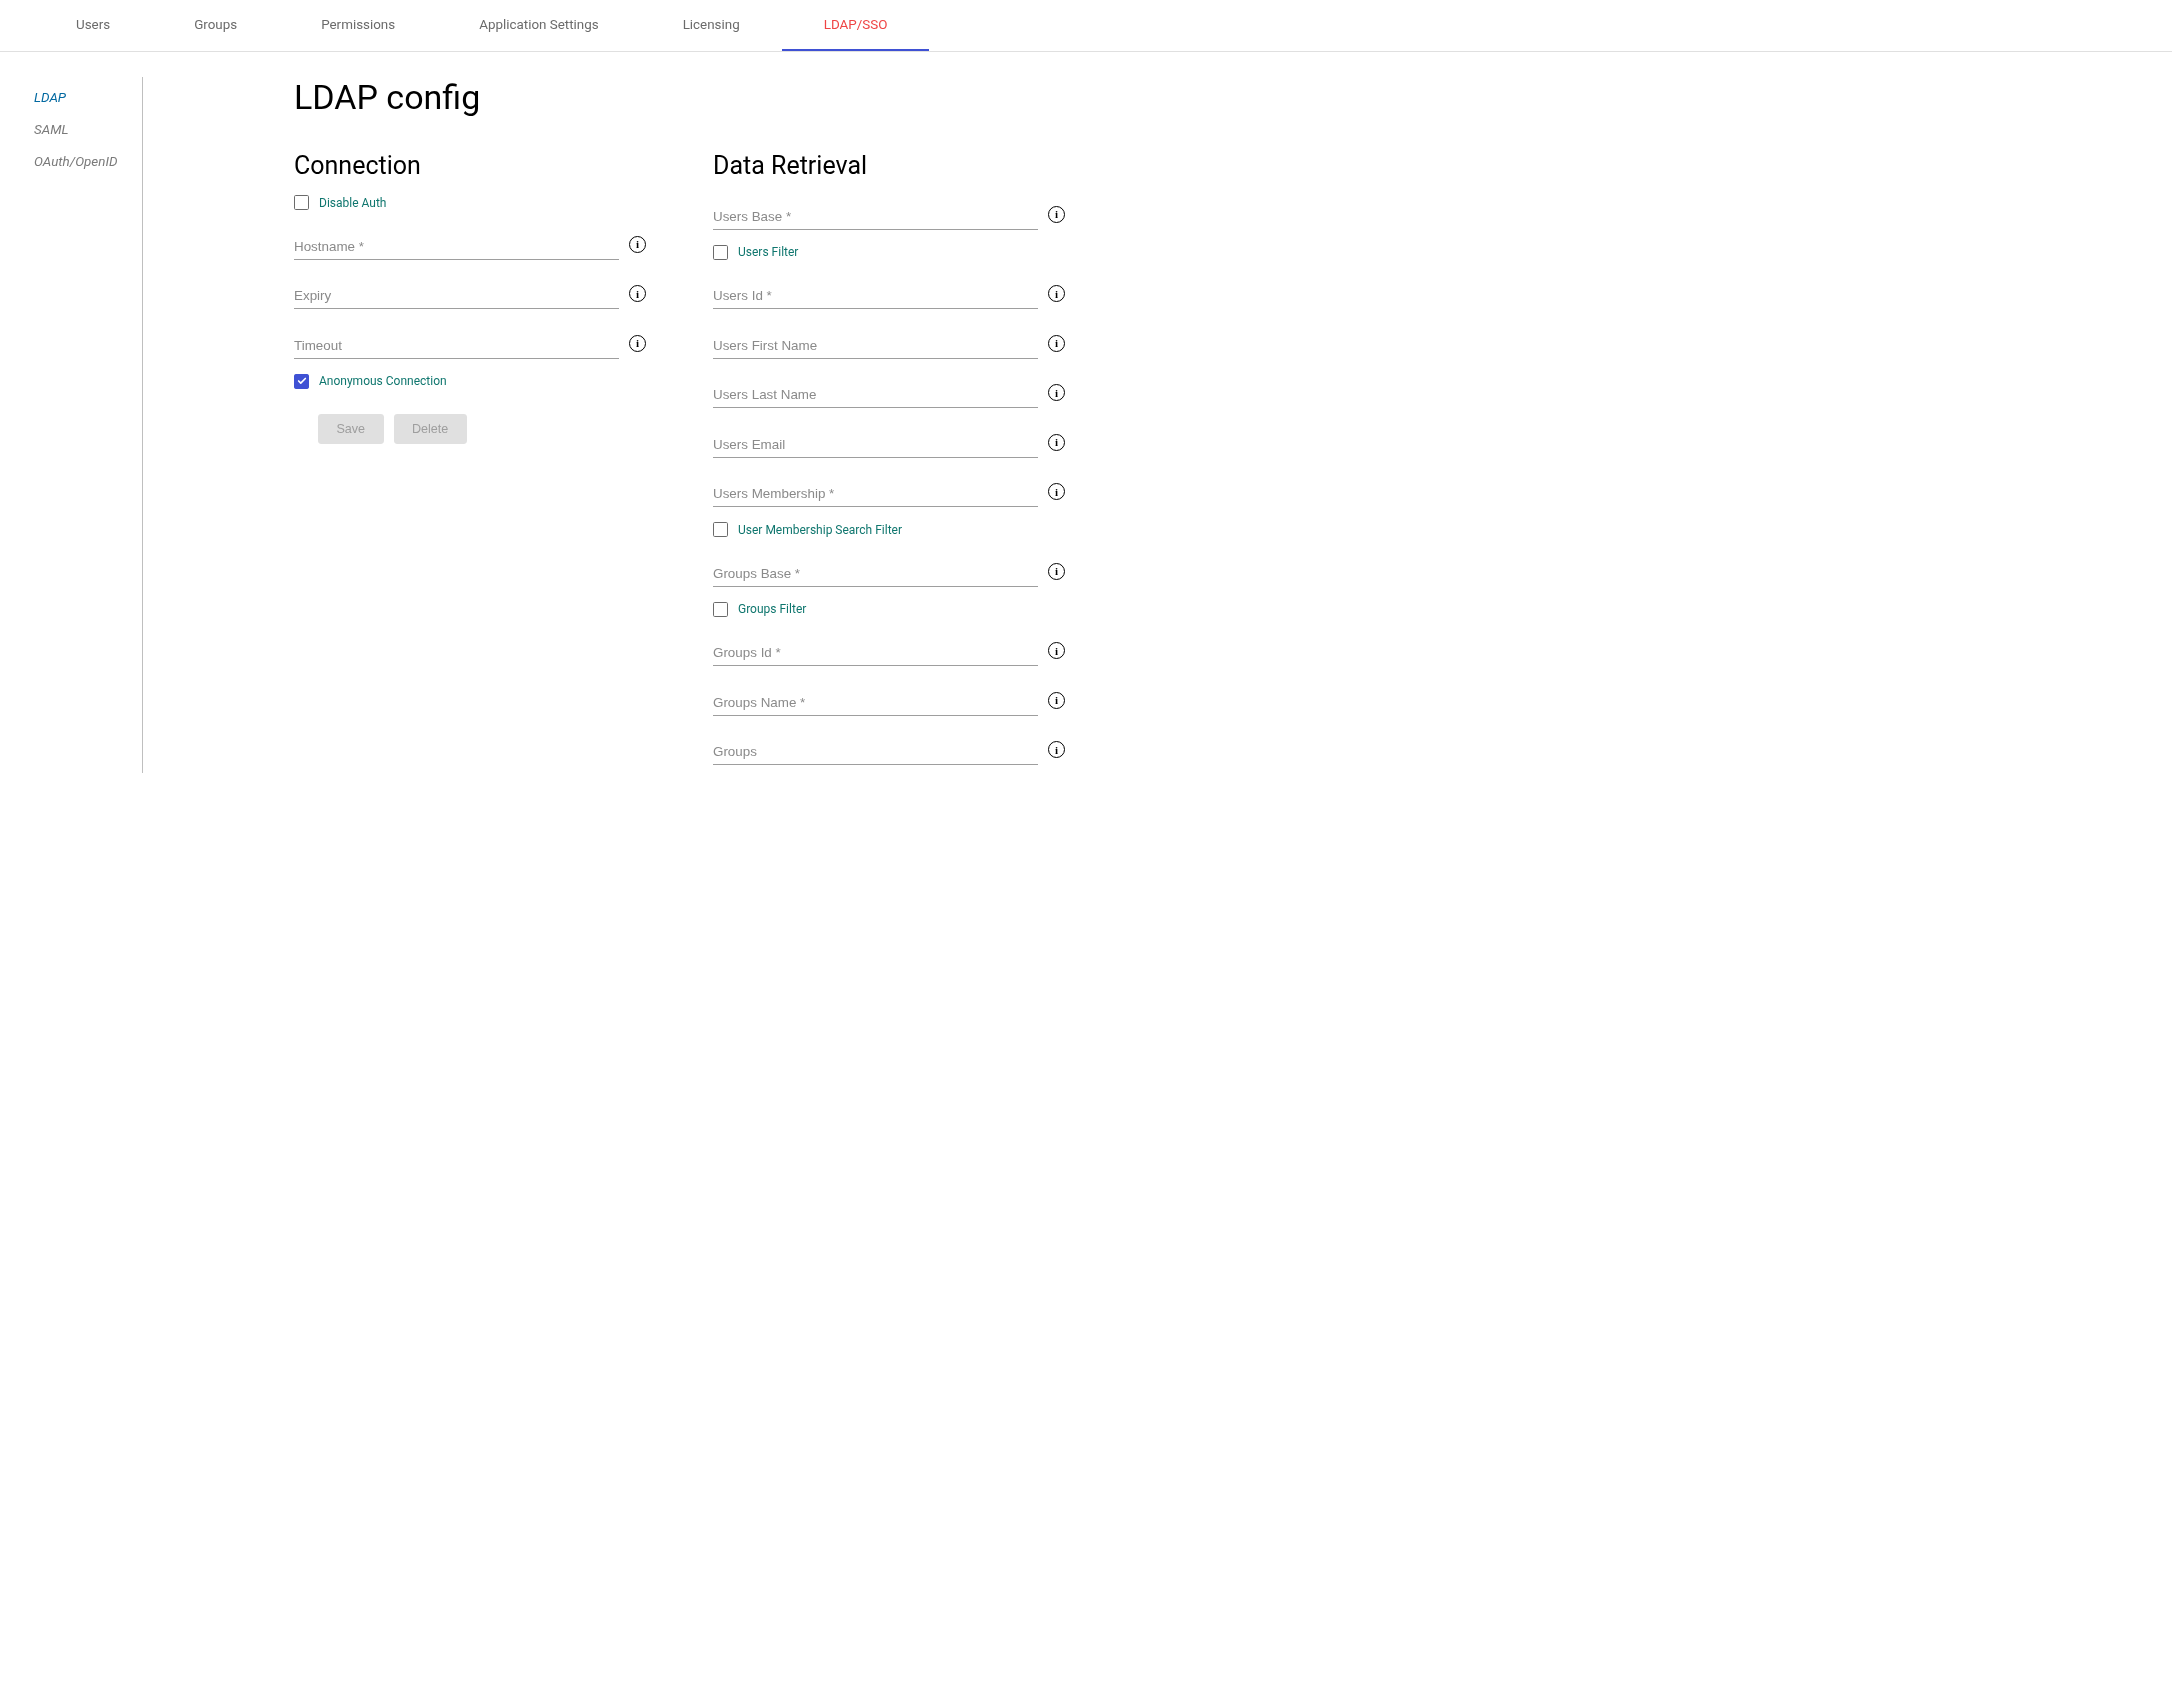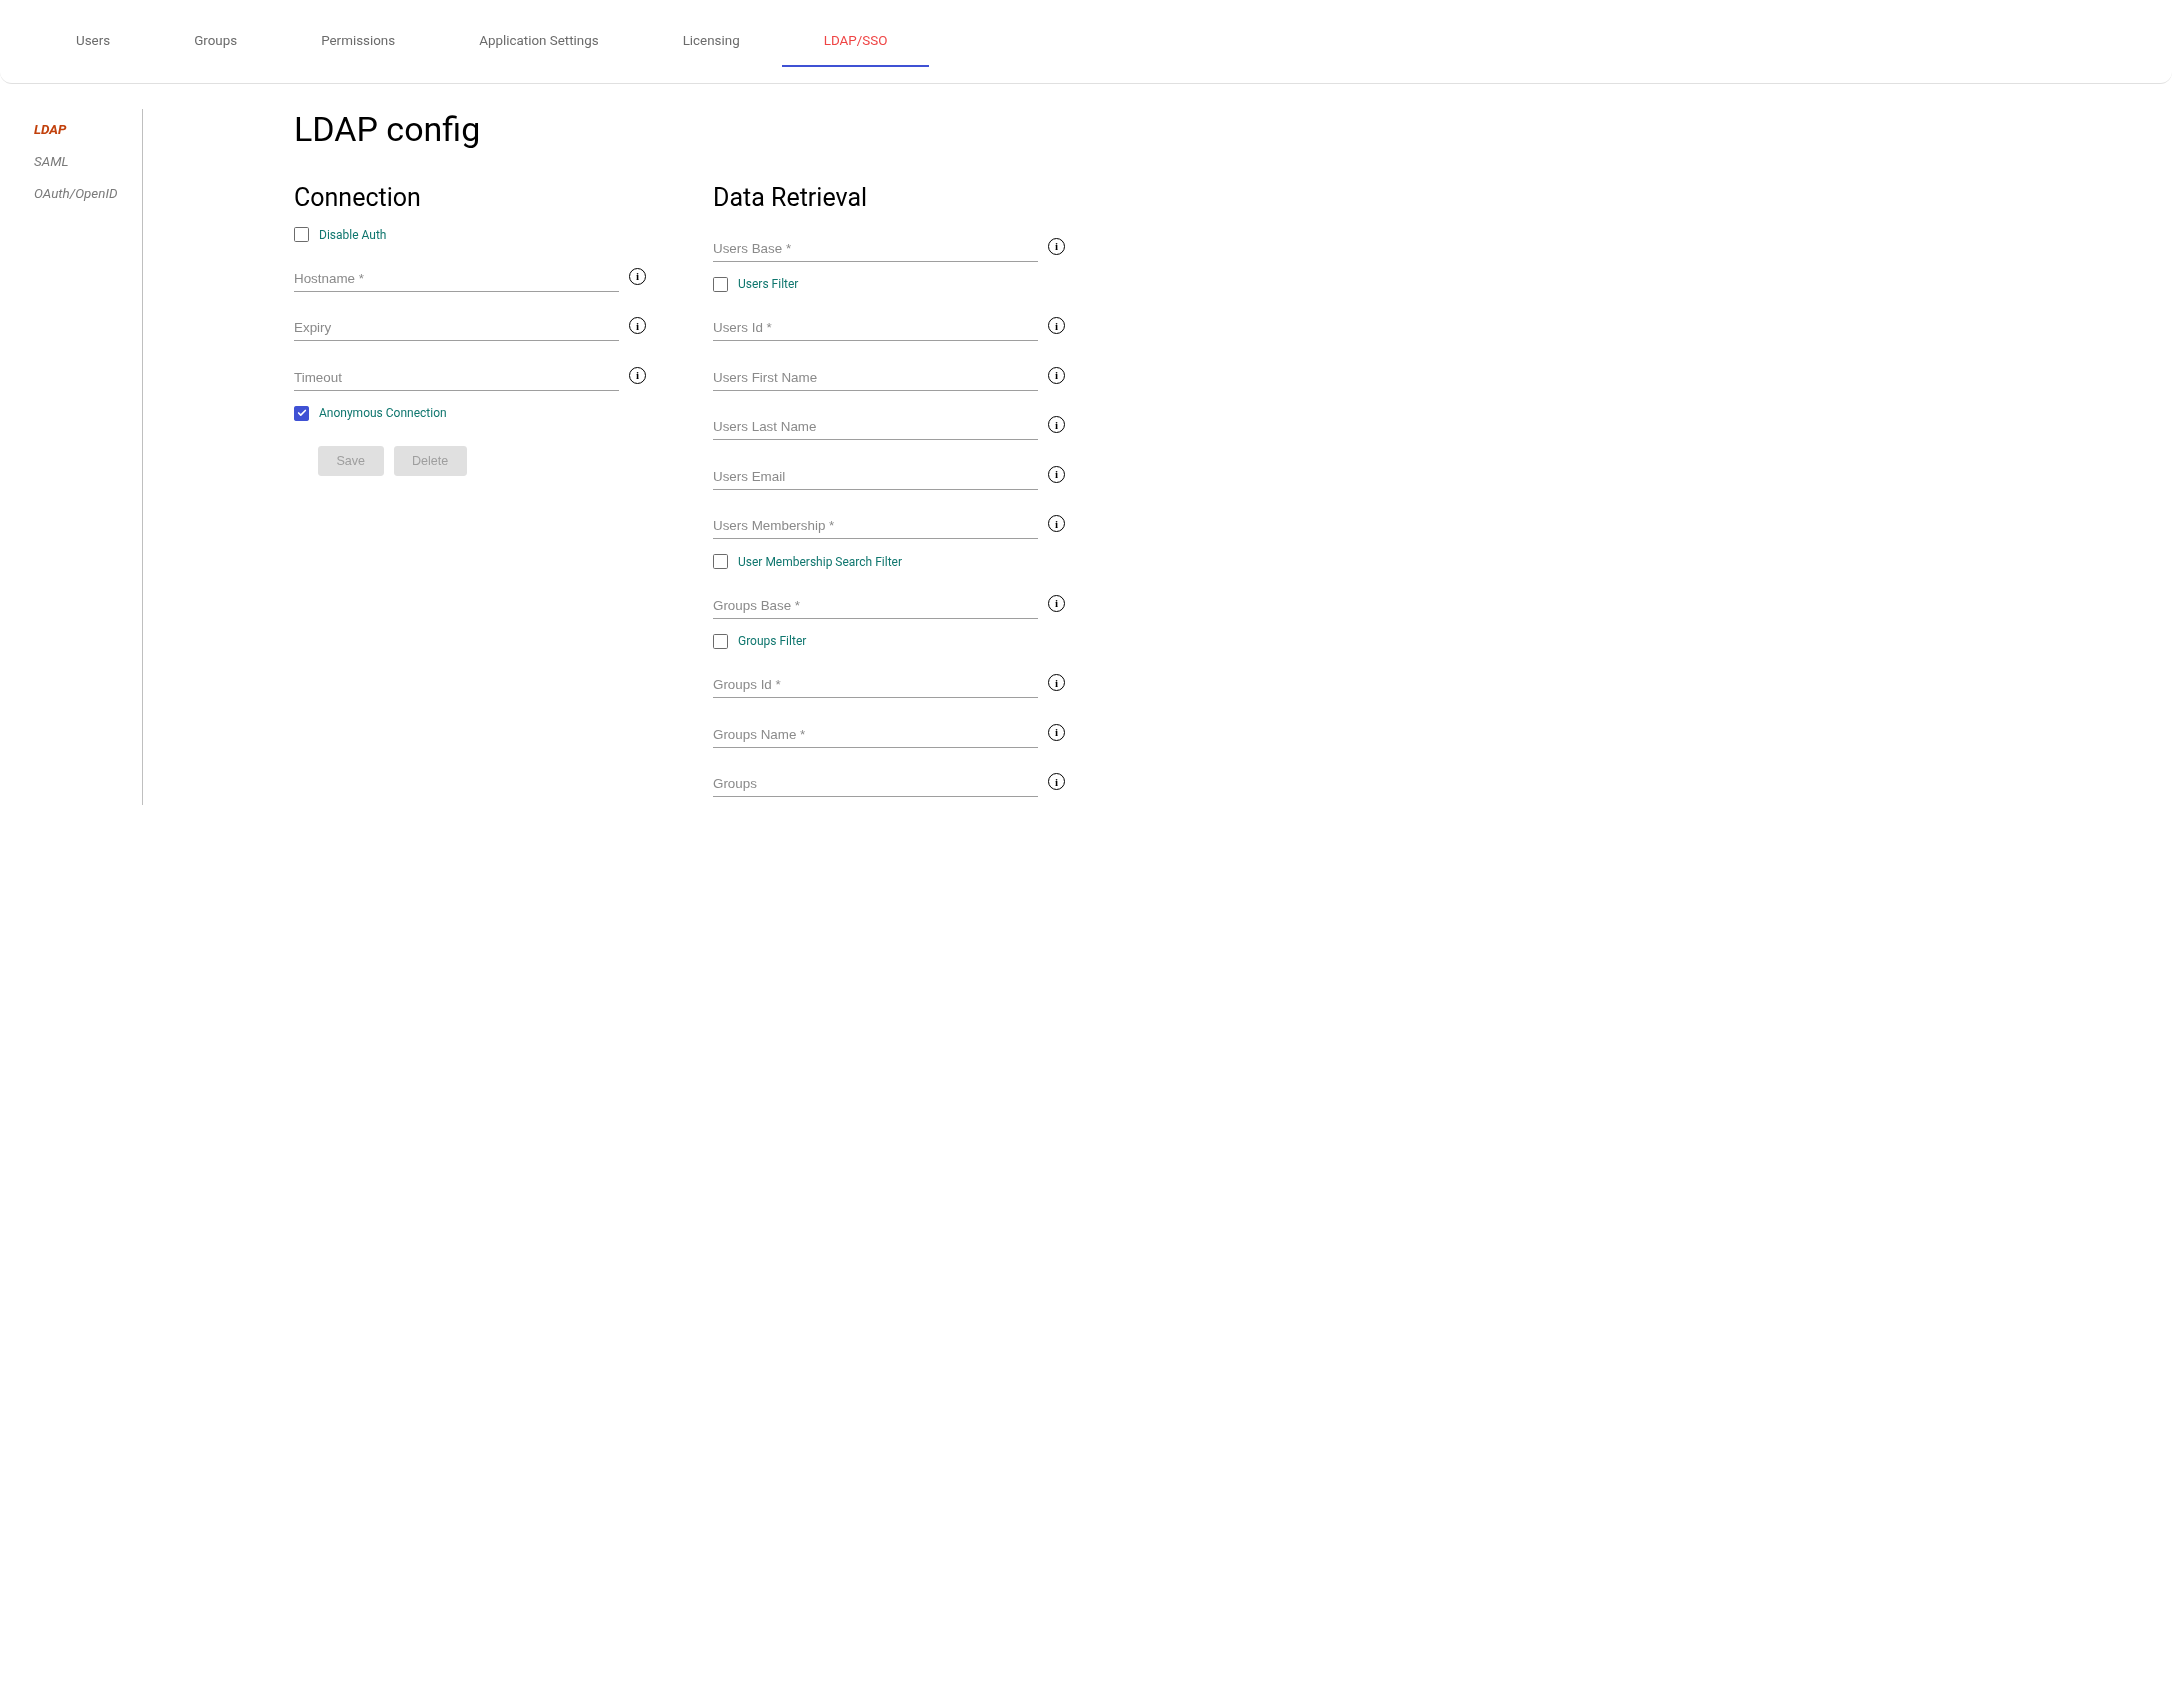--- a/index.html
+++ b/index.html
@@ -8,22 +8,21 @@
     background: #ffffff;
     color: #000000;
     font-size: 11.7px;
   }
 
   
   .top-tabs {
     display: flex;
     justify-content: flex-start;
     border-bottom: 0.8px solid #e0e0e0;
-    padding: 16px 34px;
-    border-radius: 12px;
+    padding: 0 34px;
   }
   .top-tab {
     padding: 17px 42px;
     color: #6b6b6b;
     font-size: 13.4px;
     cursor: pointer;
     border-bottom: 2.5px solid transparent;
     position: relative;
   }
   .top-tab.active {
@@ -44,22 +43,22 @@
     padding-top: 5px;
   }
   .side-item {
     padding: 8.4px 0 8.4px 0;
     color: #7a7a7a;
     font-size: 13.4px;
     font-style: italic;
     cursor: pointer;
   }
   .side-item.active {
-    color: #c2410c;
-    font-weight: 700;
+    color: #0369a1;
+    font-weight: 400;
   }
 
   .main {
     flex: 1;
     padding-left: 151px;
     padding-right: 34px;
   }
 
   h1 {
     font-size: 34px;

